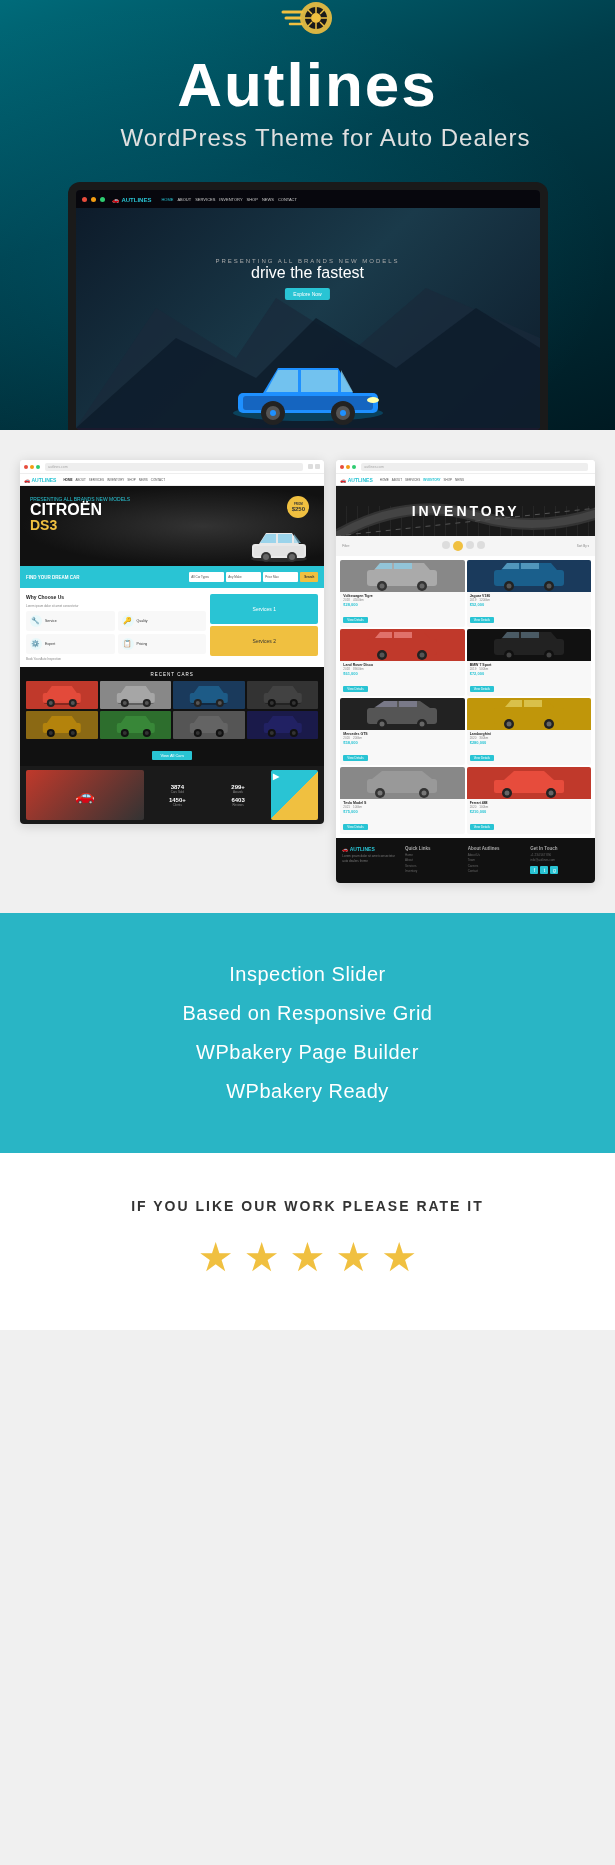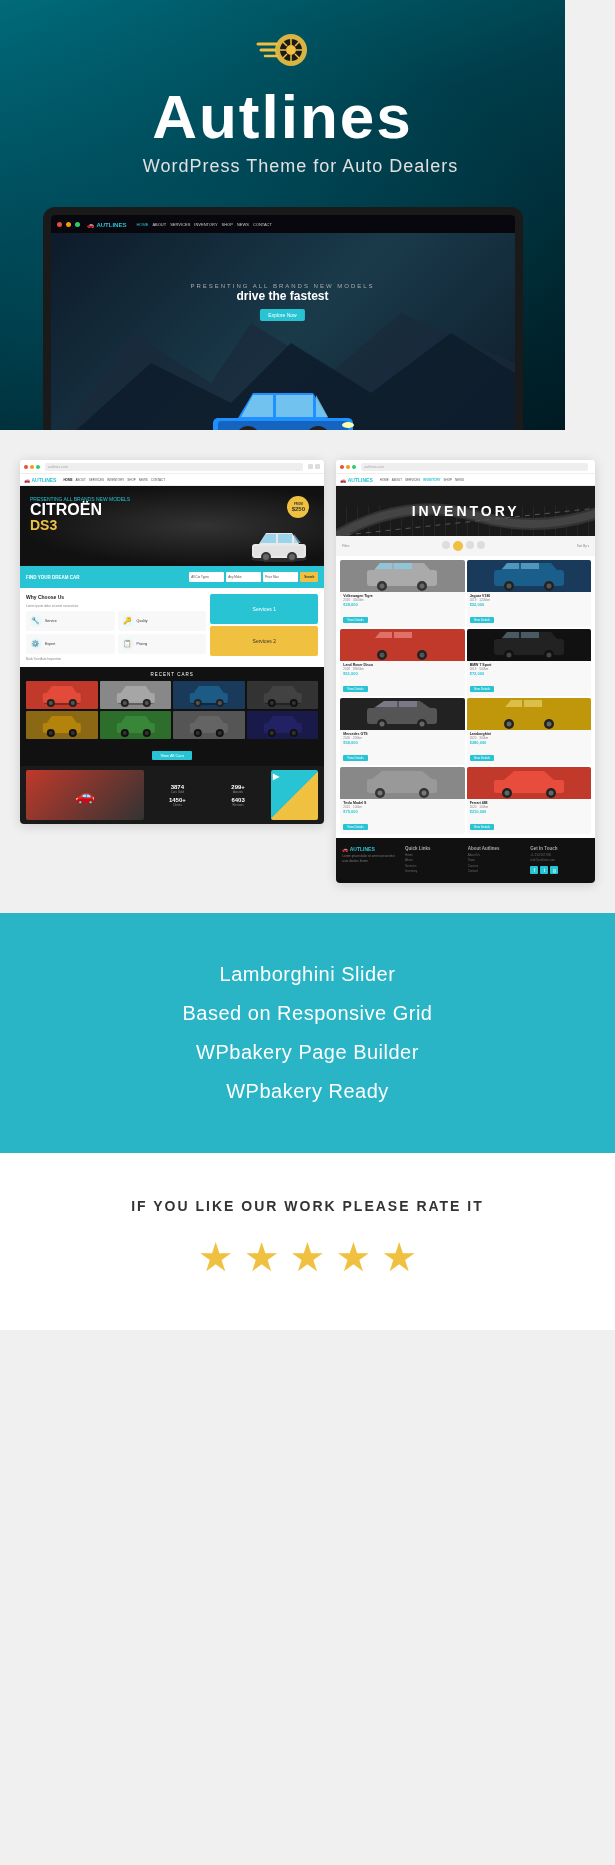--- a/index.html
+++ b/index.html
@@ -6,27 +6,27 @@
     body {
       width: 615px;
       min-height: 1865px;
       font-family: 'Arial', sans-serif;
       background: #f0f0f0;
       overflow-x: hidden;
     }
 
     
     .hero-section {
-      width: 565px;
+      width: 615px;
       height: 430px;
       background: linear-gradient(160deg, #006b7a 0%, #003d4a 40%, #001a22 100%);
       display: flex;
       flex-direction: column;
       align-items: center;
-      justify-content: flex-start;
+      justify-content: flex-end;
       padding-top: 18px;
       position: relative;
       overflow: hidden;
     }
     .hero-bg-overlay {
       position: absolute;
       top: 0; left: 0; right: 0; bottom: 0;
       background: radial-gradient(ellipse at 30% 60%, rgba(0,150,180,0.2) 0%, transparent 70%);
       pointer-events: none;
     }
@@ -40,21 +40,21 @@
     .hero-title {
       font-size: 62px;
       font-weight: 900;
       color: #ffffff;
       letter-spacing: 2px;
       z-index: 2;
       line-height: 1;
       margin-bottom: 8px;
     }
     .hero-subtitle {
-      font-size: 18px;
+      font-size: 24px;
       color: #e0e0e0;
       letter-spacing: 1px;
       z-index: 2;
       margin-bottom: 30px;
       margin-left: 36px;
     }
 
     
     .macbook-wrapper {
       position: relative;
@@ -131,23 +131,23 @@
       transform: translateX(-50%);
       text-align: center;
     }
     .laptop-hero-small-text {
       font-size: 6px;
       color: #aaa;
       letter-spacing: 2px;
       text-transform: uppercase;
     }
     .laptop-hero-big-text {
-      font-size: 12px;
+      font-size: 16px;
       color: #fff;
-      font-weight: 700;
+      font-weight: 400;
       white-space: nowrap;
     }
     .laptop-hero-btn {
       background: #29c4d4;
       color: #fff;
       font-size: 5px;
       padding: 3px 8px;
       border-radius: 2px;
       display: inline-block;
       margin-top: 4px;
@@ -1143,21 +1143,21 @@
           </div>
         </div>
       </div>
 
     </div>
   </div>
 
 </section>
 
 <section class="features-section">
-  <div class="feature-line">Lamborghini Slider</div>
+  <div class="feature-line">Inspection Slider</div>
   <div class="feature-line">Based on Responsive Grid</div>
   <div class="feature-line">WPbakery Page Builder</div>
   <div class="feature-line">WPbakery Ready</div>
 </section>
 
 <section class="rating-section">
   <div class="rating-label">IF YOU LIKE OUR WORK PLEASE RATE IT</div>
   <div class="stars-row">
     <span class="star">★</span>
     <span class="star">★</span>

